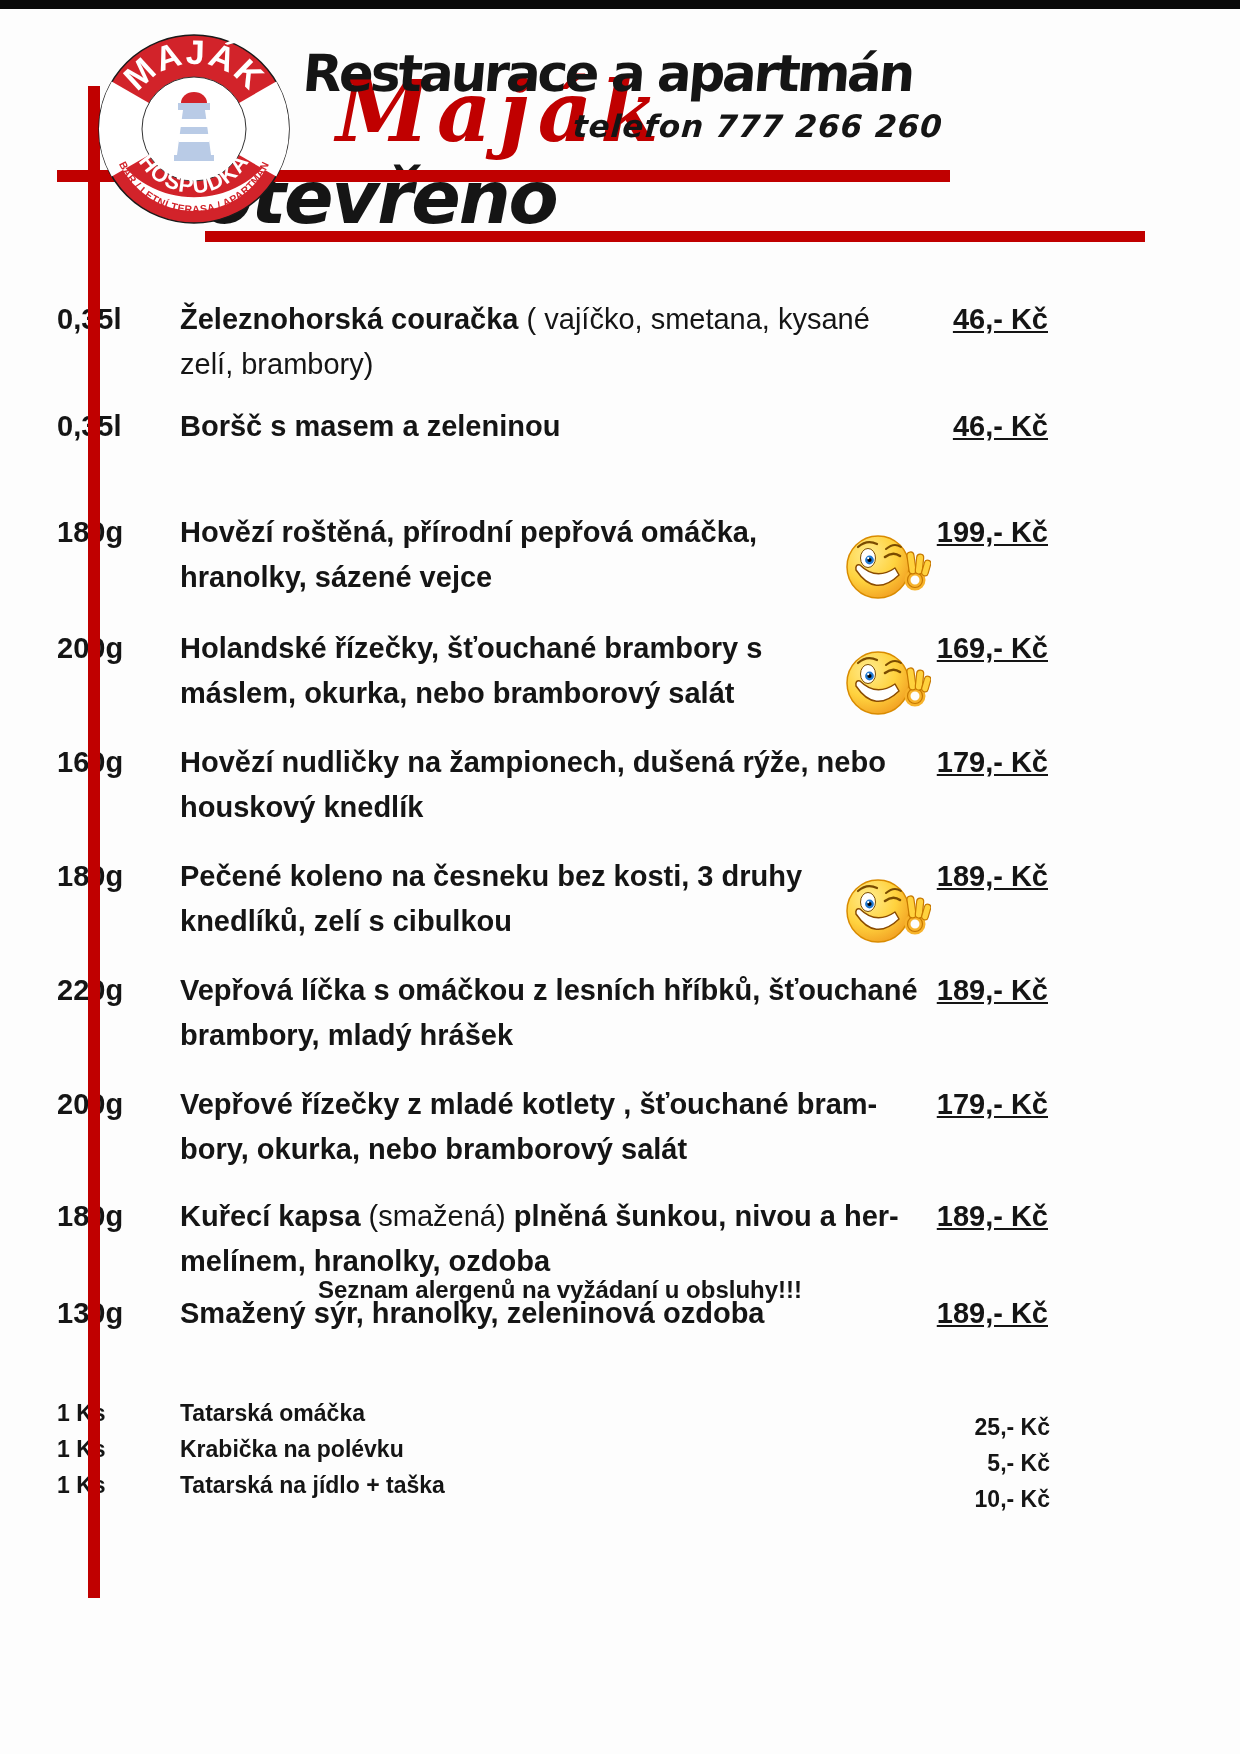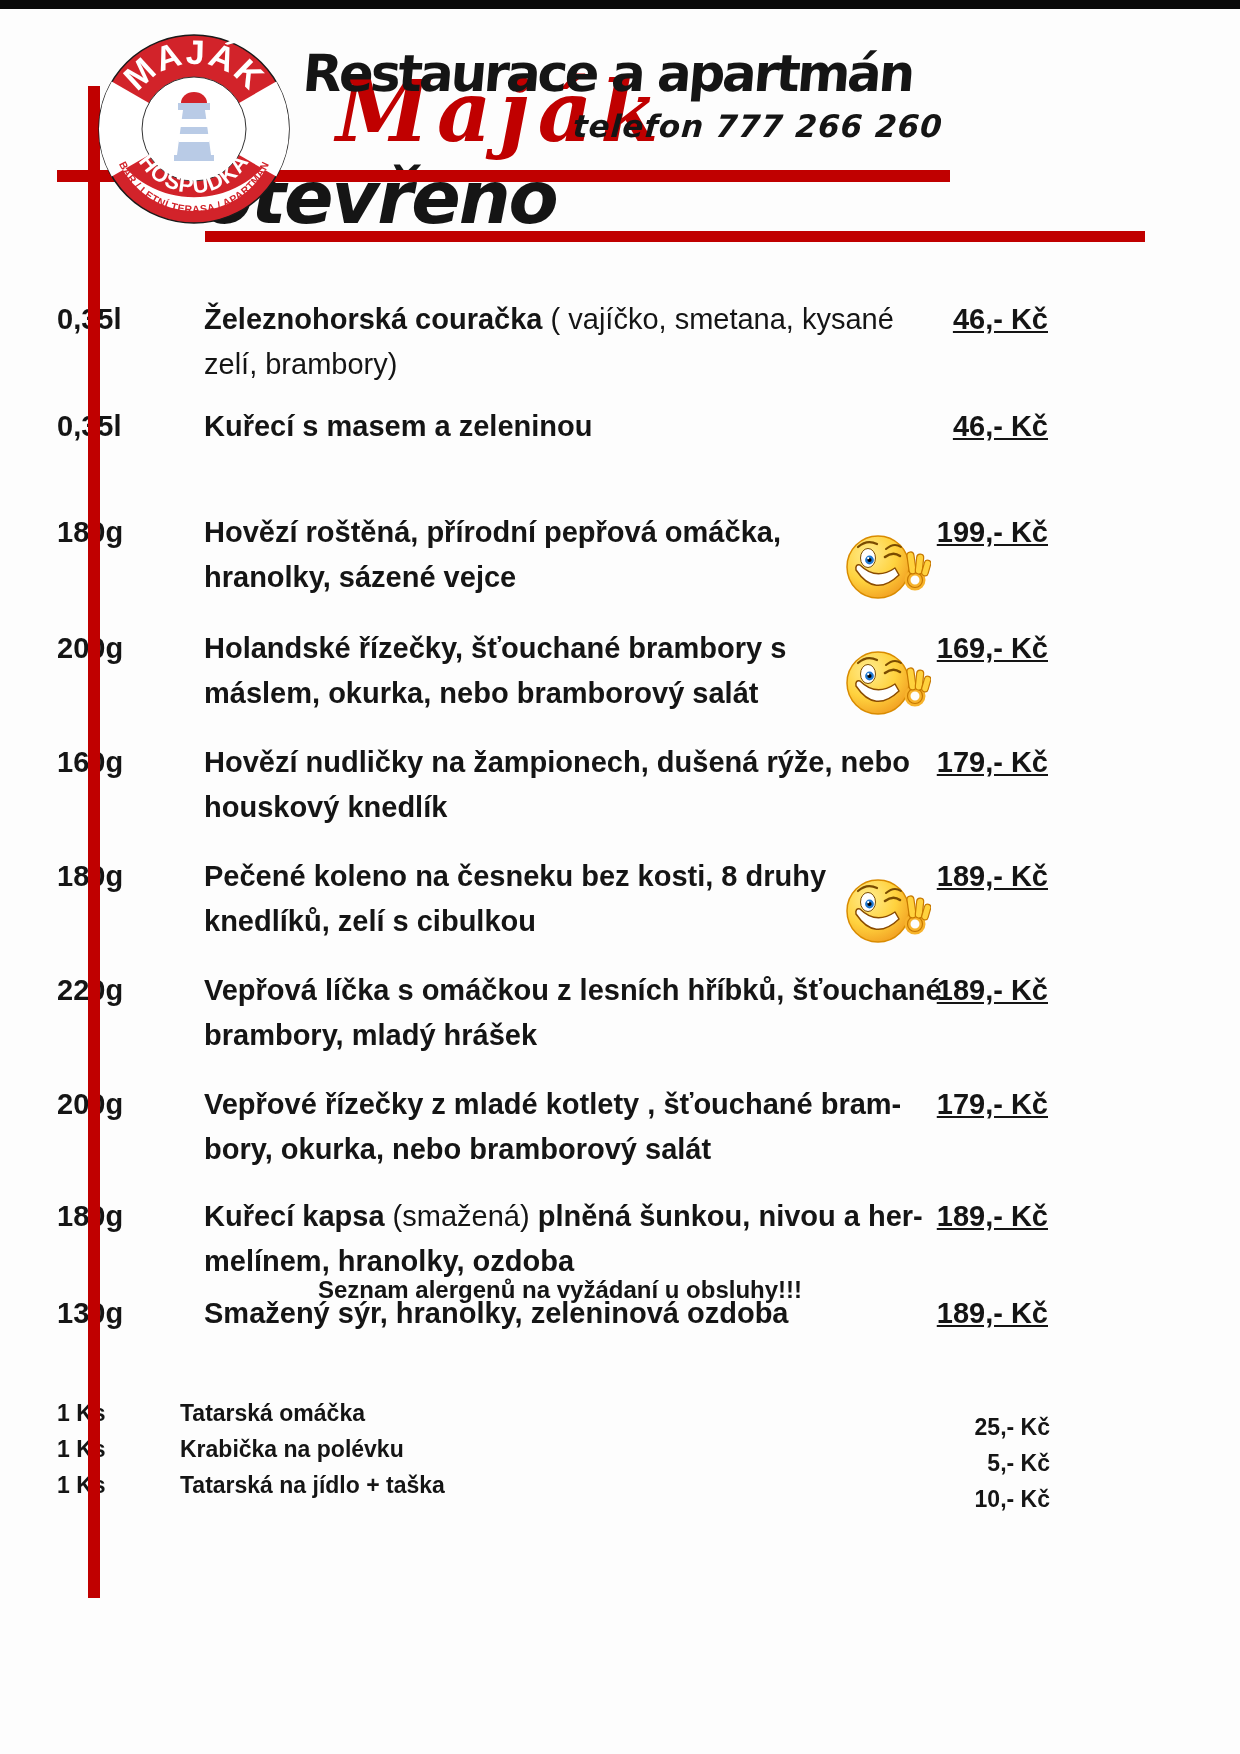--- a/index.html
+++ b/index.html
@@ -15,21 +15,21 @@
   .brand{position:absolute;left:336px;top:62px;font-size:84px;font-weight:bold;font-style:italic;
         color:#c00000;font-family:"DejaVu Serif",serif;letter-spacing:8px;z-index:2;}
   .phone{position:absolute;left:573px;top:108px;font-size:31px;font-weight:bold;font-style:italic;
         letter-spacing:1px;transform:skewX(-4deg);z-index:5;font-family:"DejaVu Sans",sans-serif;}
   .bigtitle{position:absolute;left:203px;top:155px;display:flex;gap:56px;font-size:73px;font-weight:bold;
         font-style:italic;letter-spacing:-2px;font-family:"DejaVu Sans",sans-serif;z-index:3;}
   .subtitle{position:absolute;left:330px;top:245px;width:660px;text-align:center;font-size:30px;
         font-weight:bold;text-decoration:underline;text-underline-offset:5px;}
   .row{position:absolute;left:57px;width:991px;font-size:29px;line-height:45px;}
   .row .portion{position:absolute;left:0;top:0;font-weight:bold;}
-  .row .desc{position:absolute;left:123px;top:0;width:810px;white-space:pre-line;margin-left:24px;}
+  .row .desc{position:absolute;left:123px;top:0;width:810px;white-space:pre-line;}
   .bold{font-weight:bold;}
   .lite{font-weight:normal;}
   .row .price{position:absolute;right:0;top:0;font-weight:bold;text-align:right;text-decoration:underline;}
   .row .smiley{position:absolute;left:788px;top:20px;width:86px;height:72px;}
   .allergen{position:absolute;left:180px;top:1276px;width:760px;text-align:center;font-size:24px;font-weight:bold;}
   .extra{position:absolute;left:57px;width:993px;font-size:23px;line-height:30px;font-weight:bold;}
   .extra .qty{position:absolute;left:0;top:0;}
   .extra .name{position:absolute;left:123px;top:0;}
   .extra .price{position:absolute;right:0;top:14px;text-align:center;}
 </style>
@@ -82,21 +82,21 @@
 
   <div id="menu-rows">
       <div class="row" style="top: 297px;">
         <span class="portion">0,35l</span>
         <span class="desc"><span class="bold">Železnohorská couračka</span> <span class="lite">( vajíčko, smetana, kysané
 zelí, brambory)</span></span>
         <span class="price">46,- Kč</span>
       </div>
       <div class="row" style="top: 404px;">
         <span class="portion">0,35l</span>
-        <span class="desc"><span class="bold">Kuřecí s masem a zeleninou</span></span>
+        <span class="desc"><span class="bold">Boršč s masem a zeleninou</span></span>
         <span class="price">46,- Kč</span>
       </div>
       <div class="row" style="top: 510px;">
         <span class="portion">180g</span>
         <span class="desc"><span class="bold">Hovězí roštěná, přírodní pepřová omáčka,
 hranolky, sázené vejce</span></span>
         <span class="price">199,- Kč</span>
         <span class="smiley"><svg width="86" height="72" viewBox="0 0 86 72">
             <defs>
               <radialGradient id="sg" cx="35%" cy="30%" r="80%">
@@ -155,21 +155,21 @@
           </svg></span>
       </div>
       <div class="row" style="top: 740px;">
         <span class="portion">160g</span>
         <span class="desc"><span class="bold">Hovězí nudličky na žampionech, dušená rýže, nebo
 houskový knedlík</span></span>
         <span class="price">179,- Kč</span>
       </div>
       <div class="row" style="top: 854px;">
         <span class="portion">180g</span>
-        <span class="desc"><span class="bold">Pečené koleno na česneku bez kosti, 8 druhy
+        <span class="desc"><span class="bold">Pečené koleno na česneku bez kosti, 3 druhy
 knedlíků, zelí s cibulkou</span></span>
         <span class="price">189,- Kč</span>
         <span class="smiley"><svg width="86" height="72" viewBox="0 0 86 72">
             <defs>
               <radialGradient id="sg" cx="35%" cy="30%" r="80%">
                 <stop offset="0%" stop-color="#ffec8f"></stop>
                 <stop offset="55%" stop-color="#ffd23e"></stop>
                 <stop offset="100%" stop-color="#f09a1f"></stop>
               </radialGradient>
             </defs>

